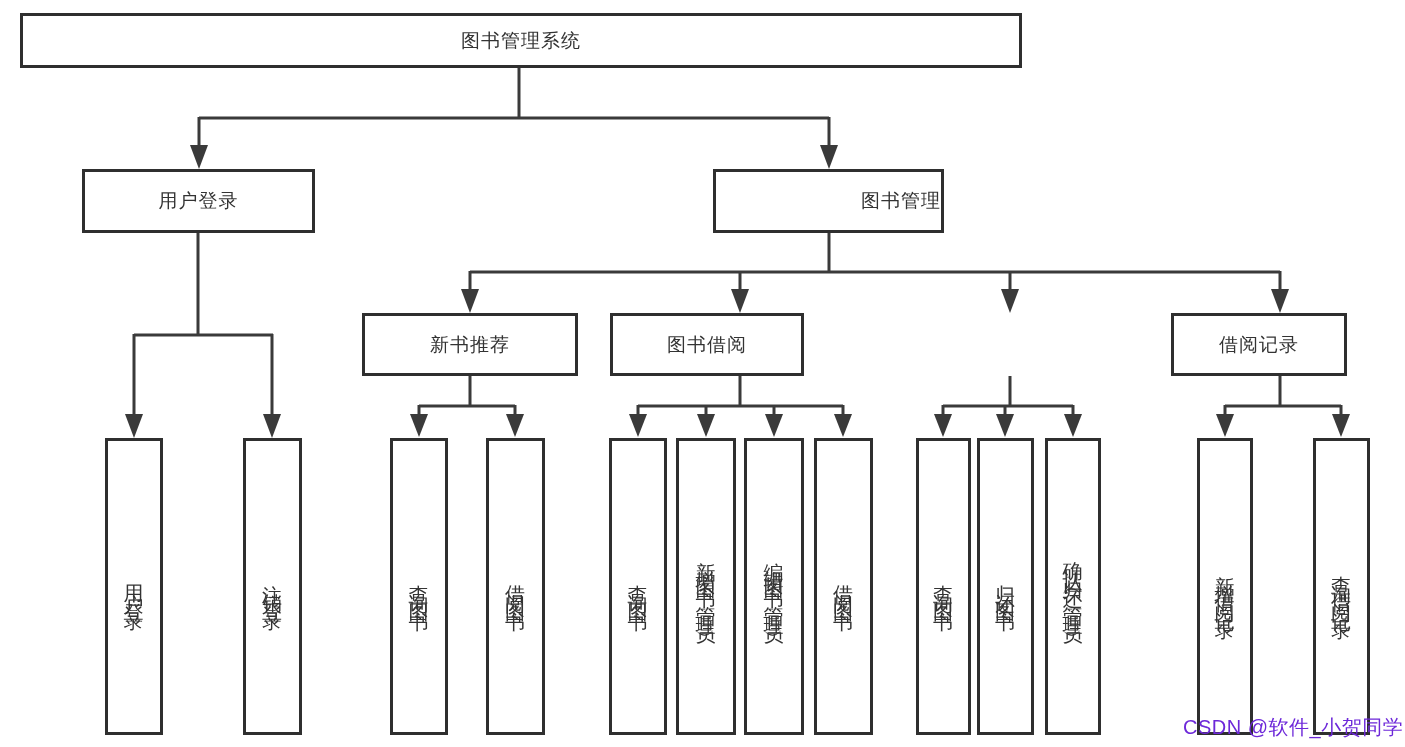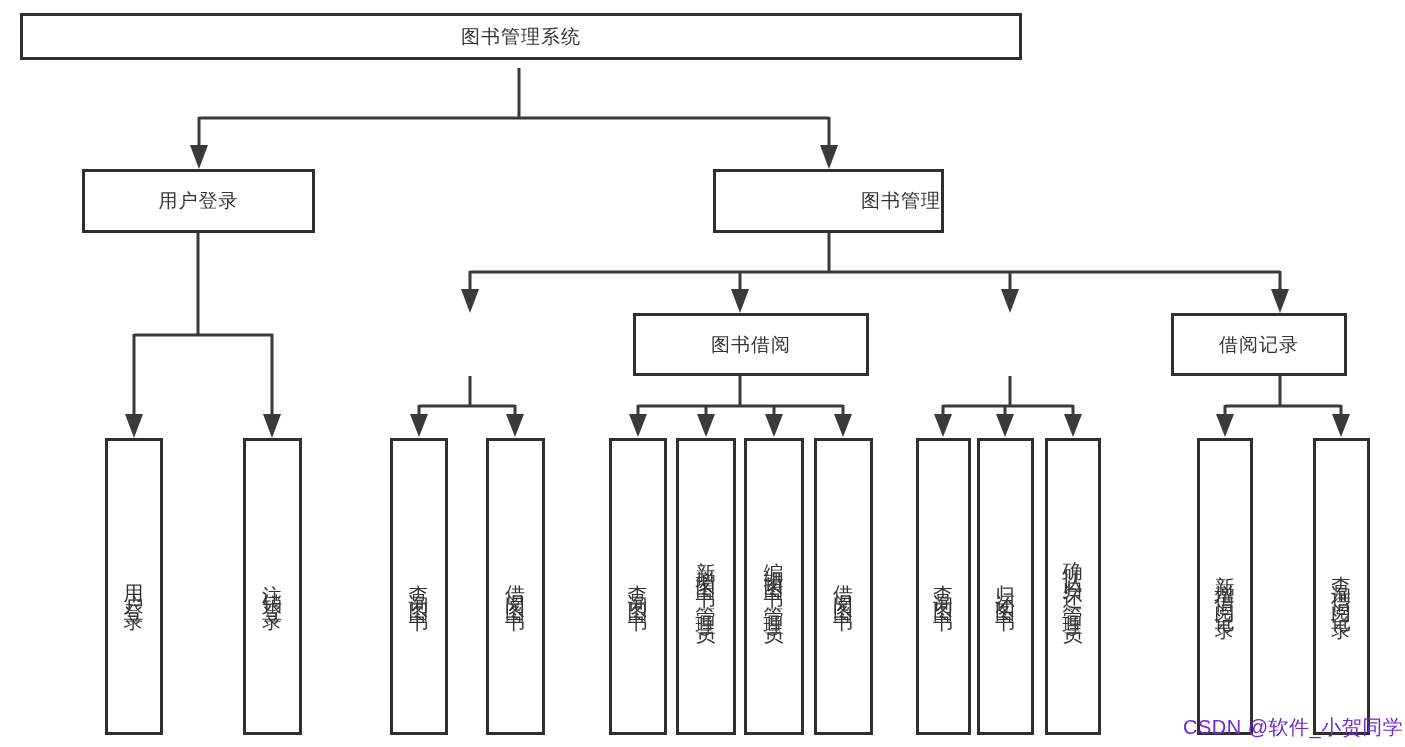--- a/index.html
+++ b/index.html
@@ -26,21 +26,21 @@
     align-items: center;
     justify-content: center;
     z-index: 1;
   }
   .h-label {
     font-size: 19px;
     letter-spacing: 1px;
     color: #333333;
     white-space: nowrap;
   }
-  .root-box   { left: 20px;  top: 13px;  width: 1002px; height: 47px; }
+  .root-box   { left: 20px;  top: 13px;  width: 1002px; height: 55px; }
   .l2-box     { top: 169px; height: 64px; }
   .l3-box     { top: 313px; height: 63px; }
   .leaf-box   { top: 438px; height: 297px; }
   .v-label {
     writing-mode: vertical-rl;
     text-orientation: mixed;
     font-size: 20px;
     letter-spacing: 9px;
     line-height: 1;
     color: #333333;
@@ -103,21 +103,24 @@
     <span class="h-label">图书管理系统</span>
   </div>
 
   <div class="box l2-box" style="left:82px;width:233px;">
     <span class="h-label">用户登录</span>
   </div>
   <div class="box l2-box" style="left:713px;width:231px;justify-content:flex-end;">
     <span class="h-label">图书管理</span>
   </div>
 
-  <div class="box l3-box" style="left:633px;width:236px;">
+  <div class="box l3-box" style="left:362px;width:216px;">
+    <span class="h-label">新书推荐</span>
+  </div>
+  <div class="box l3-box" style="left:610px;width:194px;">
     <span class="h-label">图书借阅</span>
   </div>
   <div class="box l3-box" style="left:1171px;width:176px;">
     <span class="h-label">借阅记录</span>
   </div>
 
   <div class="box leaf-box" style="left:105px;width:58px;">
     <span class="v-label">用户登录</span>
   </div>
   <div class="box leaf-box" style="left:243px;width:59px;">

